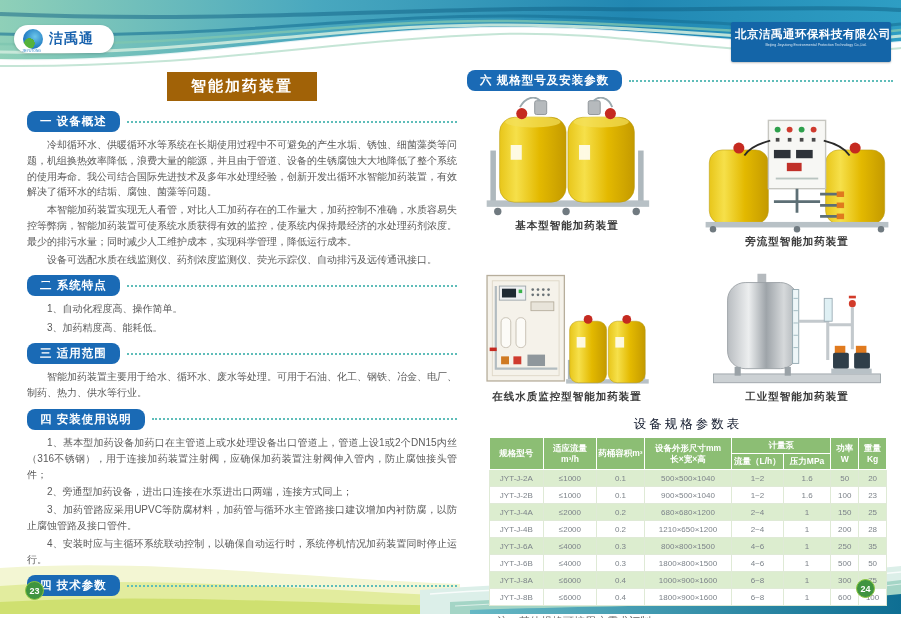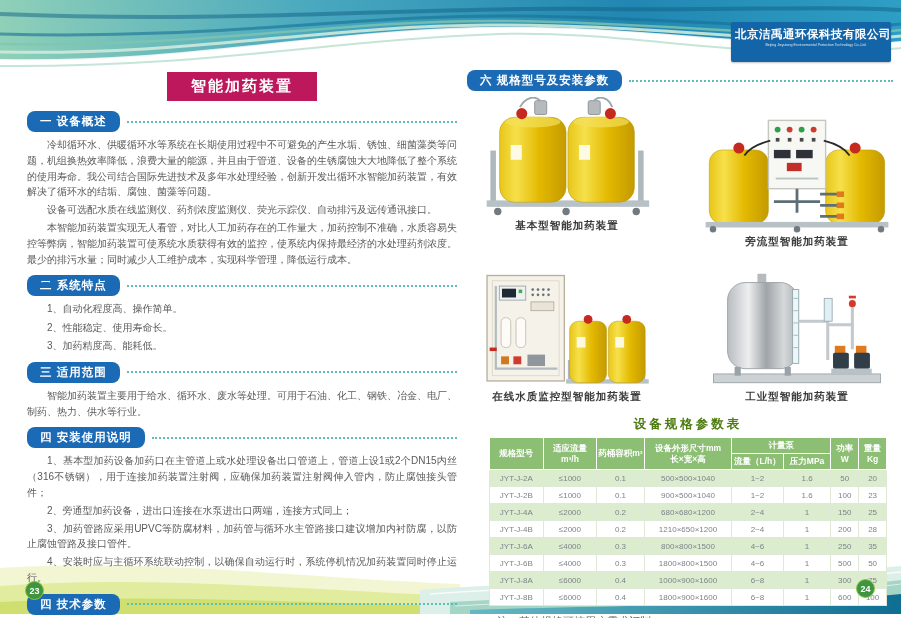--- a/index.html
+++ b/index.html
@@ -25,40 +25,40 @@
     border-radius:2px;padding:5px 4px 13px;box-sizing:border-box;text-align:center;z-index:5;
     box-shadow:0 1px 2px rgba(0,0,0,.25);}
   .company-banner .cn{color:#fff;font-size:11.5px;font-weight:bold;letter-spacing:.5px;white-space:nowrap;}
   .company-banner .en{color:#d7e6f3;font-size:6px;transform:scale(.6);transform-origin:center top;
     white-space:nowrap;margin-top:1px;}
 
   
   #left-col{position:absolute;left:27px;top:70px;width:430px;}
   #right-col{position:absolute;left:467px;top:62px;width:426px;}
 
-  .page-title{width:150px;margin:2px auto 10px;background:#be185d;color:#fff;text-align:center;
+  .page-title{width:150px;margin:2px auto 10px;background:#a16207;color:#fff;text-align:center;
     font-size:15px;font-weight:bold;padding:5px 0;letter-spacing:2px;}
 
   .sec-head{display:flex;align-items:center;margin:8px 0 5px;}
   .pill{background:#1a6ab5;color:#fff;border-radius:8px;padding:3px 13px;font-size:11.5px;
     font-weight:bold;white-space:nowrap;letter-spacing:1px;}
   .dash{flex:1;border-top:2px dotted #5fbdb9;margin-left:7px;height:0;}
 
   .para{font-size:10px;color:#5a5a5a;line-height:1.58;text-indent:2em;margin:2px 0;text-align:justify;}
   .feat{font-size:10px;color:#5a5a5a;line-height:1.55;margin:3px 0 3px 2em;}
 
   
   .prod-grid{display:grid;grid-template-columns:1fr 1fr;column-gap:14px;row-gap:7px;margin-top:6px;}
   .fig{display:flex;flex-direction:column;align-items:center;}
   .fig svg{display:block;}
   .fig-cap{text-align:center;font-size:10.5px;font-weight:bold;color:#3a3a3a;margin-top:2px;letter-spacing:1px;}
 
   
-  .table-title{margin:12px 0 4px 22px;width:398px;text-align:center;font-size:12.5px;font-weight:bold;
-    color:#4d7c0f;letter-spacing:3px;}
+  .table-title{margin:12px 0 4px 22px;width:398px;text-align:center;font-size:12.5px;font-weight:normal;
+    color:#0f172a;letter-spacing:3px;}
   table.spec{margin-left:22px;width:398px;border-collapse:collapse;table-layout:fixed;}
   table.spec th{background:#8cbe74;color:#fff;font-size:8.5px;font-weight:bold;border:1px solid #fff;
     padding:2px 1px;text-align:center;line-height:1.3;}
   table.spec td{font-size:8px;color:#7d838a;border:1px solid #dfead6;padding:1.5px 1px;text-align:center;
     height:13px;background:#fff;}
   table.spec tbody tr:nth-child(odd) td{background:#dcedcf;}
   .table-note{margin:8px 0 0 30px;font-size:11px;color:#666;}
 
   
   .pnum{position:absolute;width:17px;height:17px;border-radius:50%;background:#3f9440;color:#fff;
@@ -118,46 +118,50 @@
       <linearGradient id="steel" x1="0" y1="0" x2="1" y2="0">
         <stop offset="0" stop-color="#b9bdc1"></stop>
           <stop offset="0.3" stop-color="#eceeef"></stop>
         <stop offset="0.55" stop-color="#9ea4a9"></stop>
           <stop offset="0.8" stop-color="#d6d9db"></stop>
         <stop offset="1" stop-color="#aab0b4"></stop>
       </linearGradient>
     </defs>
   </svg>
 
+  <div class="logo-pill">
+    <span class="logo-globe"></span>
+    <span class="logo-text">洁禹通</span>
+    <span class="logo-sub">JIEYUTONG</span>
+  </div>
 
   <div class="company-banner">
     <div class="cn">北京洁禹通环保科技有限公司</div>
     <div class="en">Beijing Jieyutong Environmental Protection Technology Co.,Ltd.</div>
   </div>
 
   <div id="left-col">
     <div class="page-title">智能加药装置</div>
 
     <section>
       <div class="sec-head">
         <span class="pill">一 设备概述</span>
         <span class="dash"></span>
       </div>
       <p class="para">冷却循环水、供暖循环水等系统在长期使用过程中不可避免的产生水垢、锈蚀、细菌藻类等问题，机组换热效率降低，浪费大量的能源，并且由于管道、设备的生锈腐蚀大大地降低了整个系统的使用寿命。我公司结合国际先进技术及多年水处理经验，创新开发出循环水智能加药装置，有效解决了循环水的结垢、腐蚀、菌藻等问题。</p>
+      <p class="para">本智能加药装置实现无人看管，对比人工加药存在的工作量大，加药控制不准确，水质容易失控等弊病，智能加药装置可使系统水质获得有效的监控，使系统内保持最经济的水处理药剂浓度。最少的排污水量；同时减少人工维护成本，实现科学管理，降低运行成本。</p>
       <p class="para">设备可选配水质在线监测仪、药剂浓度监测仪、荧光示踪仪、自动排污及远传通讯接口。</p>
-      <p class="para">本智能加药装置实现无人看管，对比人工加药存在的工作量大，加药控制不准确，水质容易失控等弊病，智能加药装置可使系统水质获得有效的监控，使系统内保持最经济的水处理药剂浓度。最少的排污水量；同时减少人工维护成本，实现科学管理，降低运行成本。</p>
     </section>
 
     <section>
       <div class="sec-head">
         <span class="pill">二 系统特点</span>
         <span class="dash"></span>
       </div>
       <div class="feat">1、自动化程度高、操作简单。</div>
-      <div class="feat">2、性能稳定、使用寿命长。</div>
       <div class="feat">3、加药精度高、能耗低。</div>
     </section>
 
     <section>
       <div class="sec-head">
         <span class="pill">三 适用范围</span>
         <span class="dash"></span>
       </div>
       <p class="para">智能加药装置主要用于给水、循环水、废水等处理。可用于石油、化工、钢铁、冶金、电厂、制药、热力、供水等行业。</p>
     </section>

